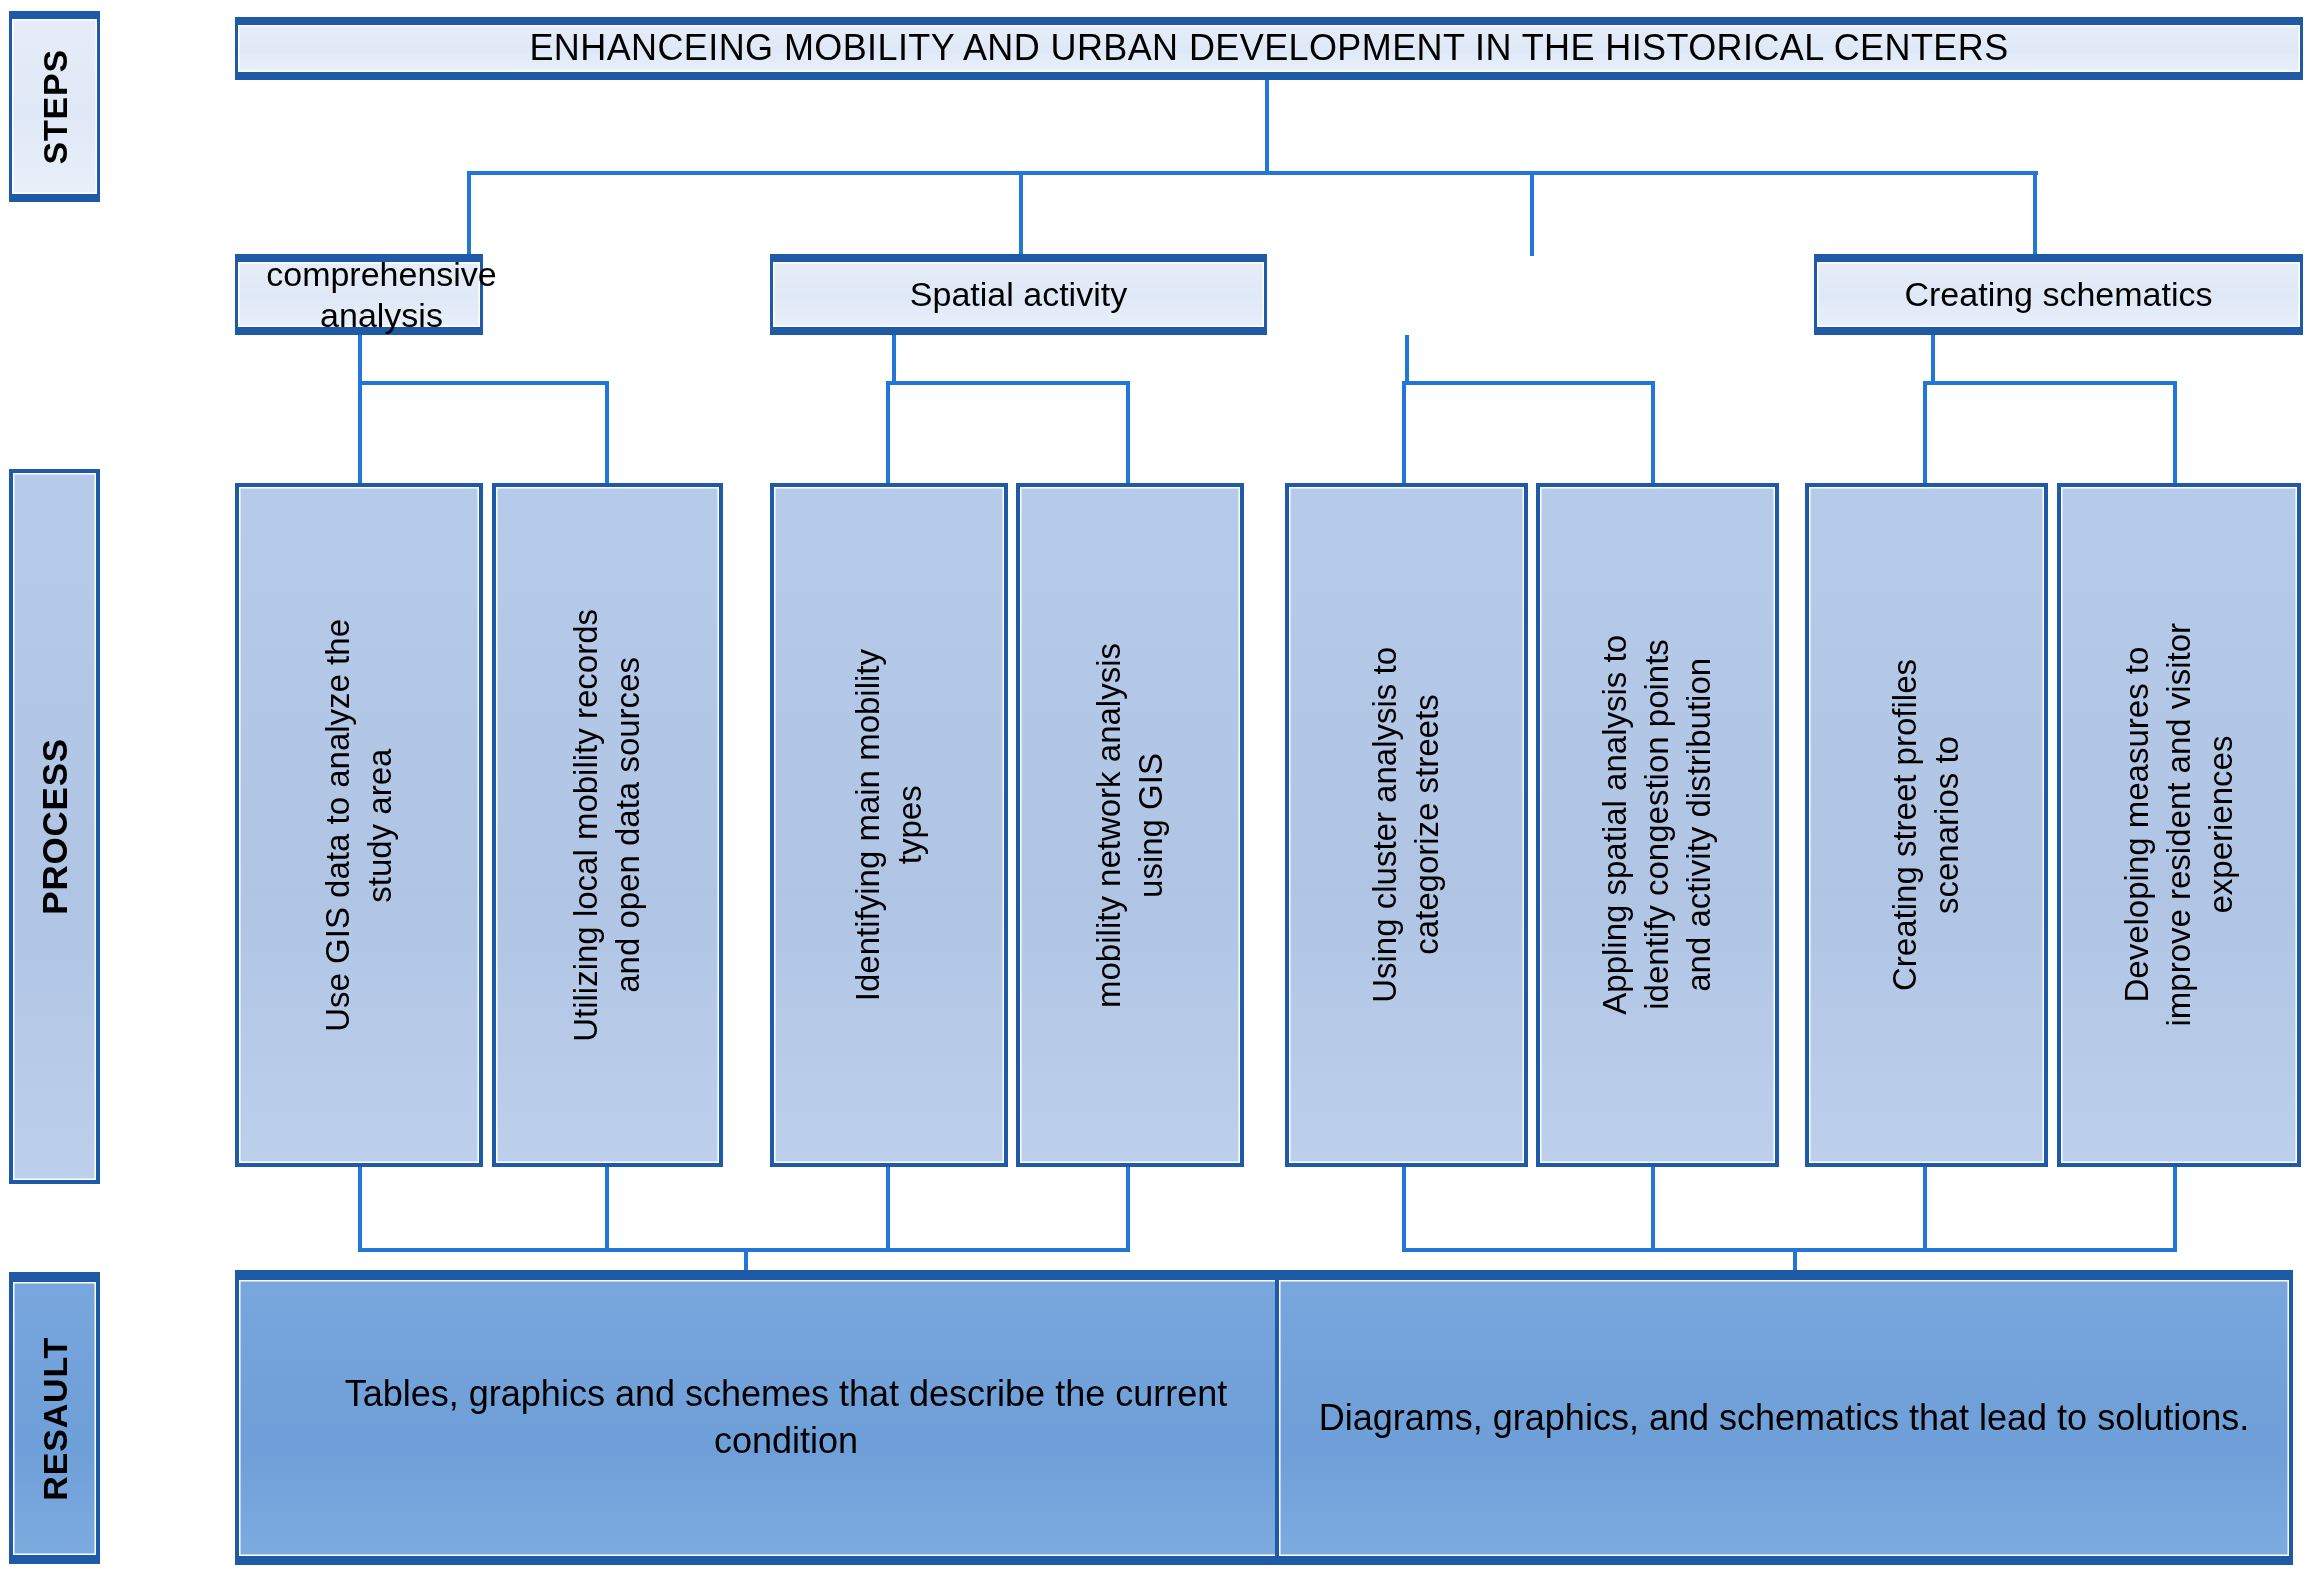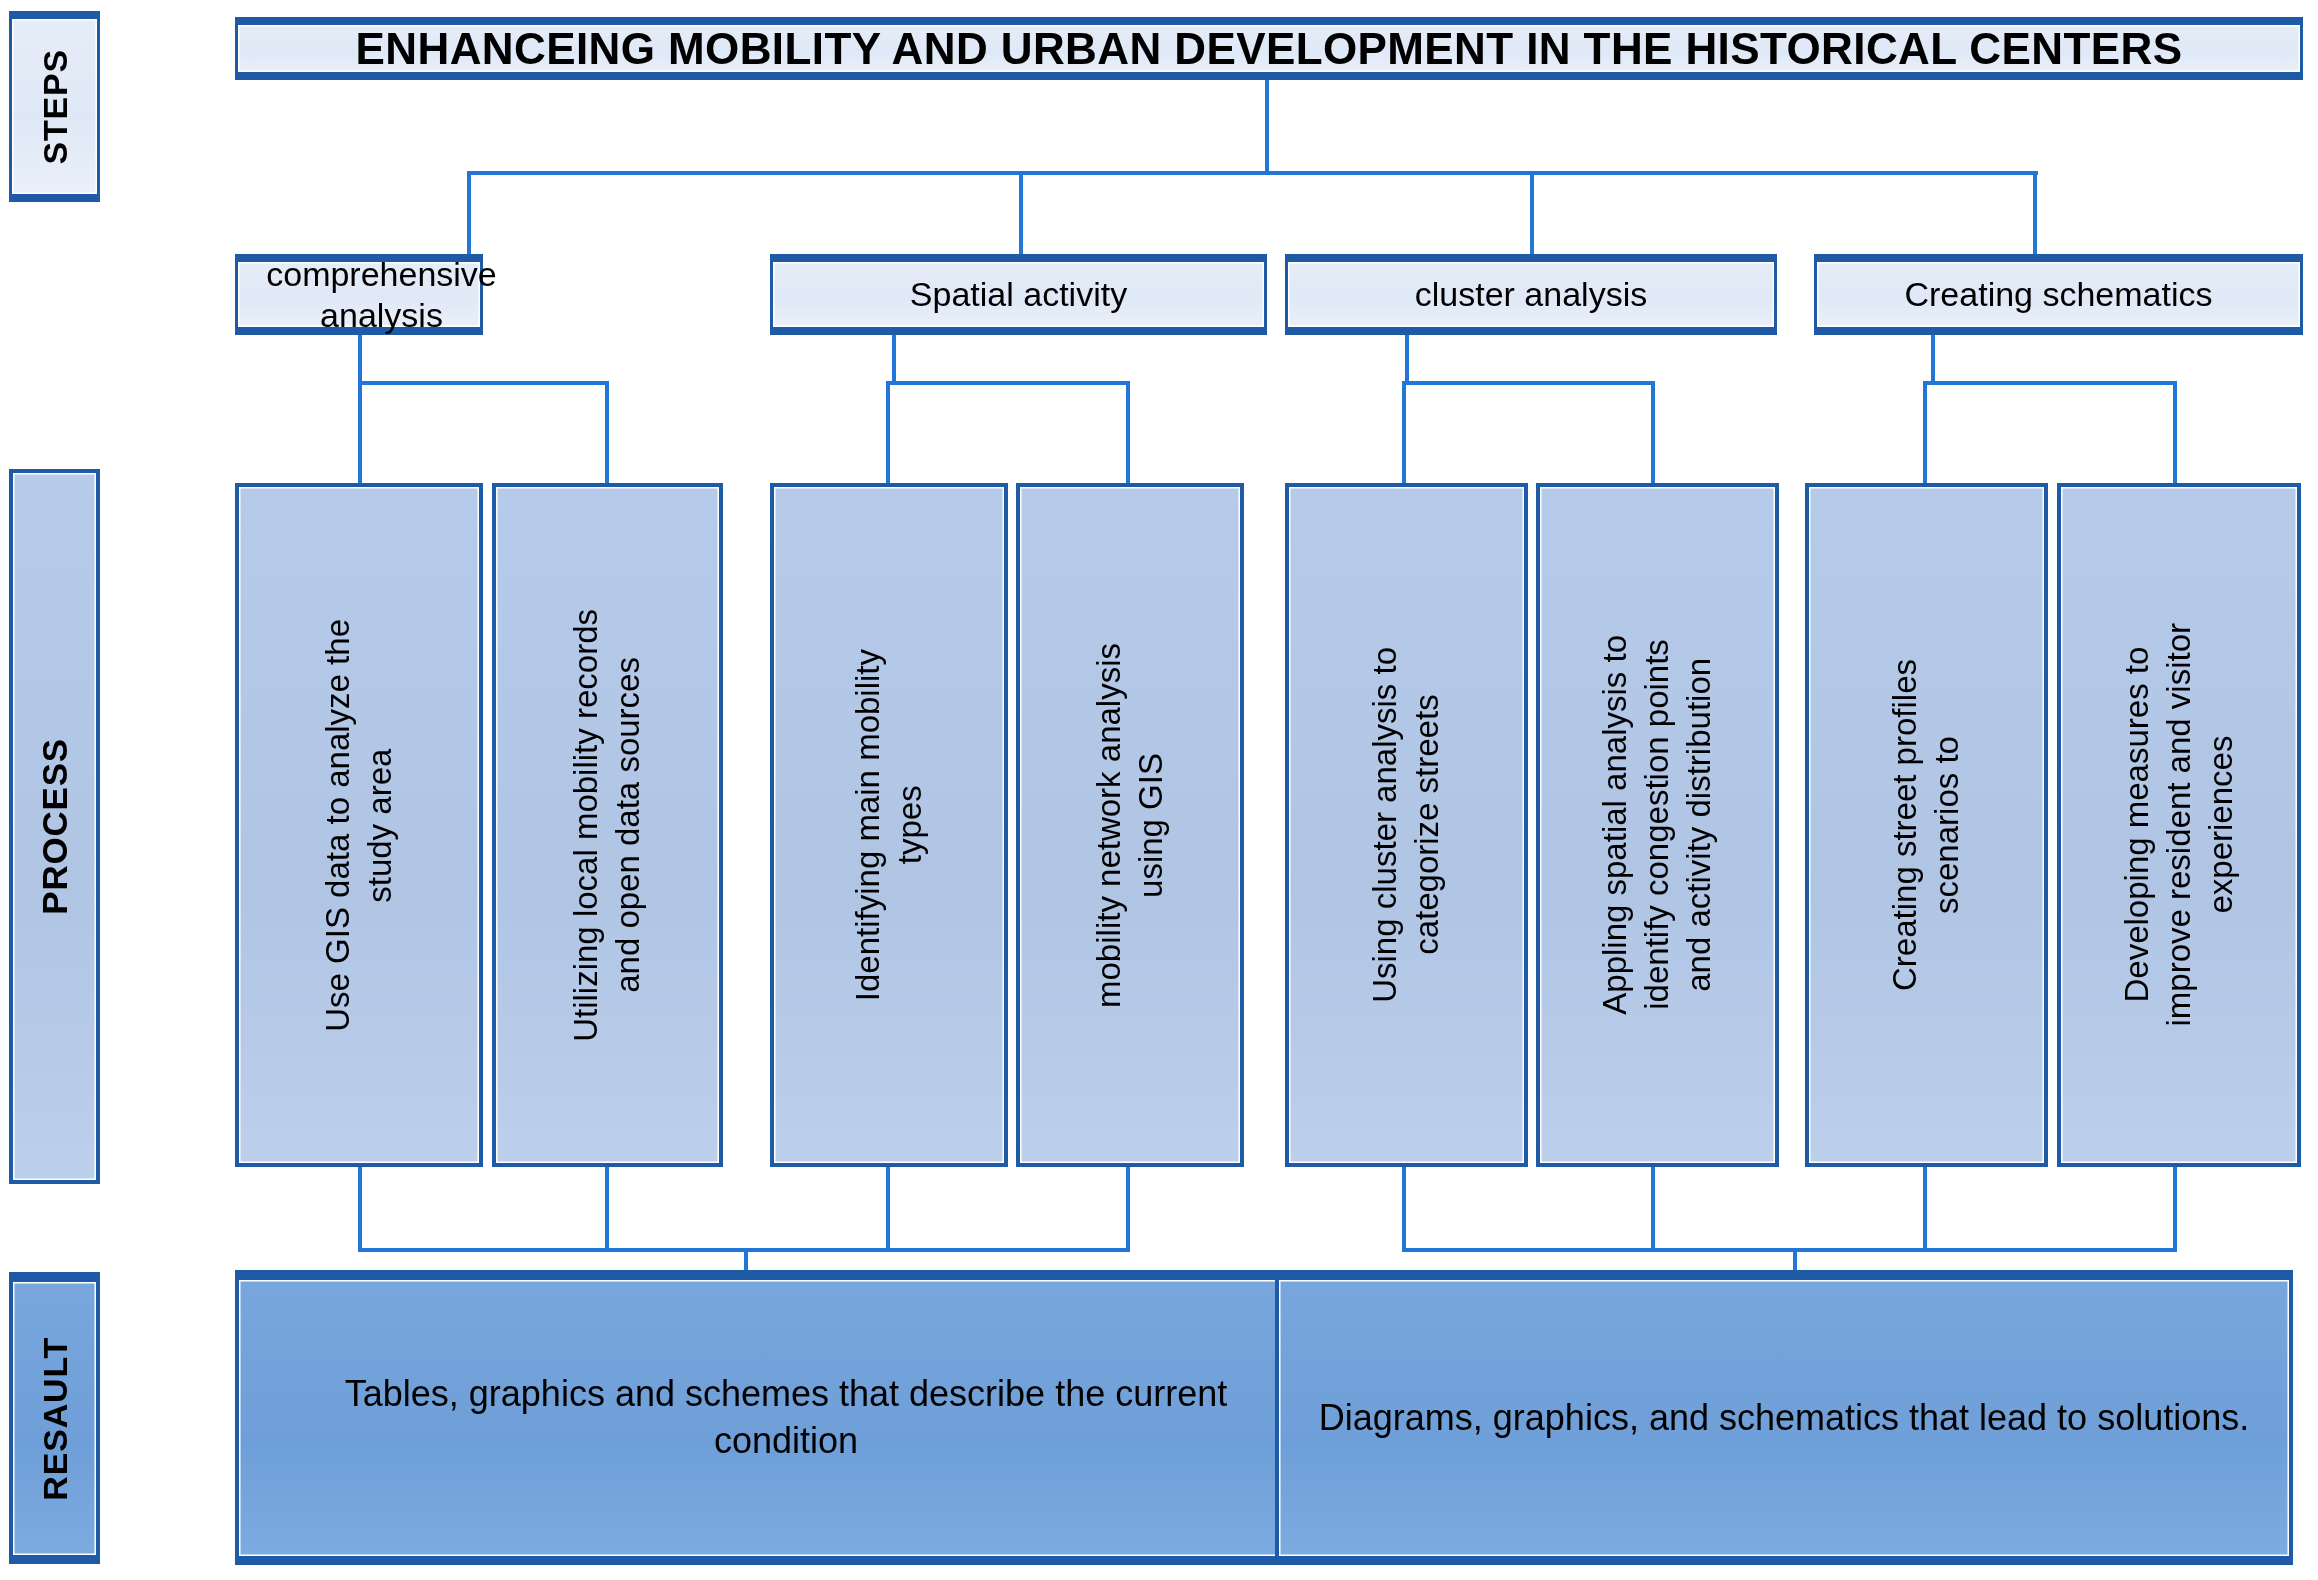--- a/index.html
+++ b/index.html
@@ -66,21 +66,21 @@
   #band-steps   { left: 9.2px;  top: 10.8px;   width: 91px; height: 191px; }
   #band-process { left: 9.2px;  top: 469px;  width: 91px; height: 715px; }
   #band-result  { left: 9.2px;  top: 1272px; width: 91px; height: 292px; }
   #band-steps .band-label   { font-size: 34px; }
   #band-process .band-label { font-size: 35px; }
   #band-result .band-label  { font-size: 34px; }
 
   
   #title-box {
     left: 235px; top: 17px; width: 2068px; height: 63px;
-    font-size: 44px; font-weight: bold; letter-spacing: 0.4px;
+    font-size: 36px; font-weight: normal; letter-spacing: 0.4px;
   }
 
   
   .step-box { height: 81px; font-size: 34px; }
   #step-0 { left: 235px;  top: 254px; width: 248px; padding-left: 45px; }
   #step-1 { left: 770px; top: 254px; width: 497px; }
   #step-2 { left: 1285px; top: 254px; width: 492px; }
   #step-3 { left: 1814px; top: 254px; width: 489px; }
 
   
@@ -168,23 +168,20 @@
   <div class="conn h" style="left:1923px; top:381px; width:254px;"></div>
   <div class="conn v" style="left:1923px; top:381px; height:103px;"></div>
   <div class="conn v" style="left:2173px; top:381px; height:103px;"></div>
 
   <div class="box light step-box" id="step-0">
     <span>comprehensive analysis</span>
   </div>
   <div class="box light step-box" id="step-1">
     <span>Spatial activity</span>
   </div>
-  <div class="box light step-box" id="step-2">
-    <span>cluster analysis</span>
-  </div>
   <div class="box light step-box" id="step-3">
     <span>Creating schematics</span>
   </div>
 
   <div class="box medium proc-box" id="proc-0">
     <span class="proc-text">Use GIS data to analyze the
 study area</span>
   </div>
   <div class="box medium proc-box" id="proc-1">
     <span class="proc-text">Utilizing local mobility records

